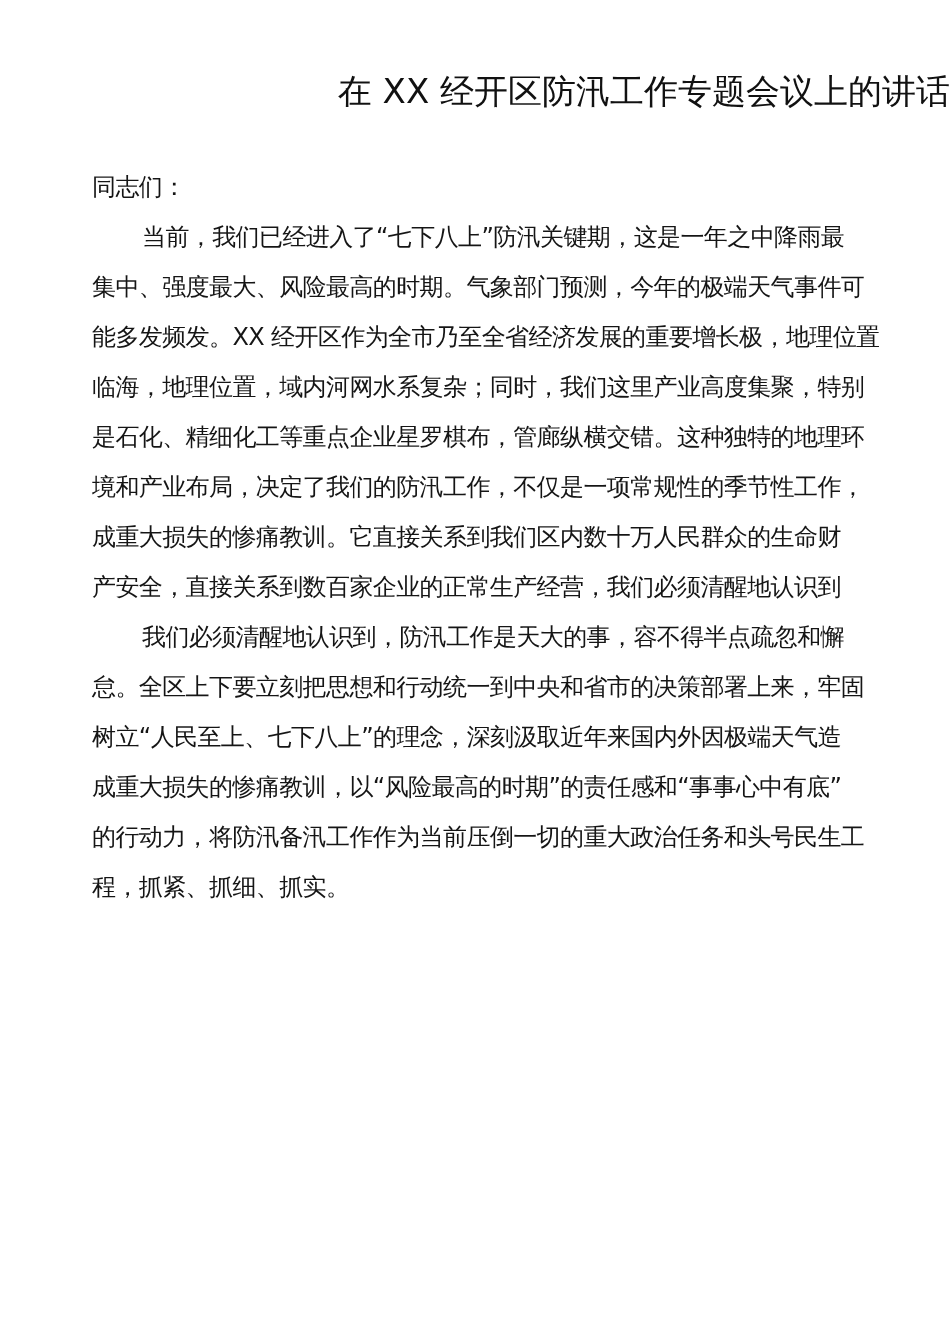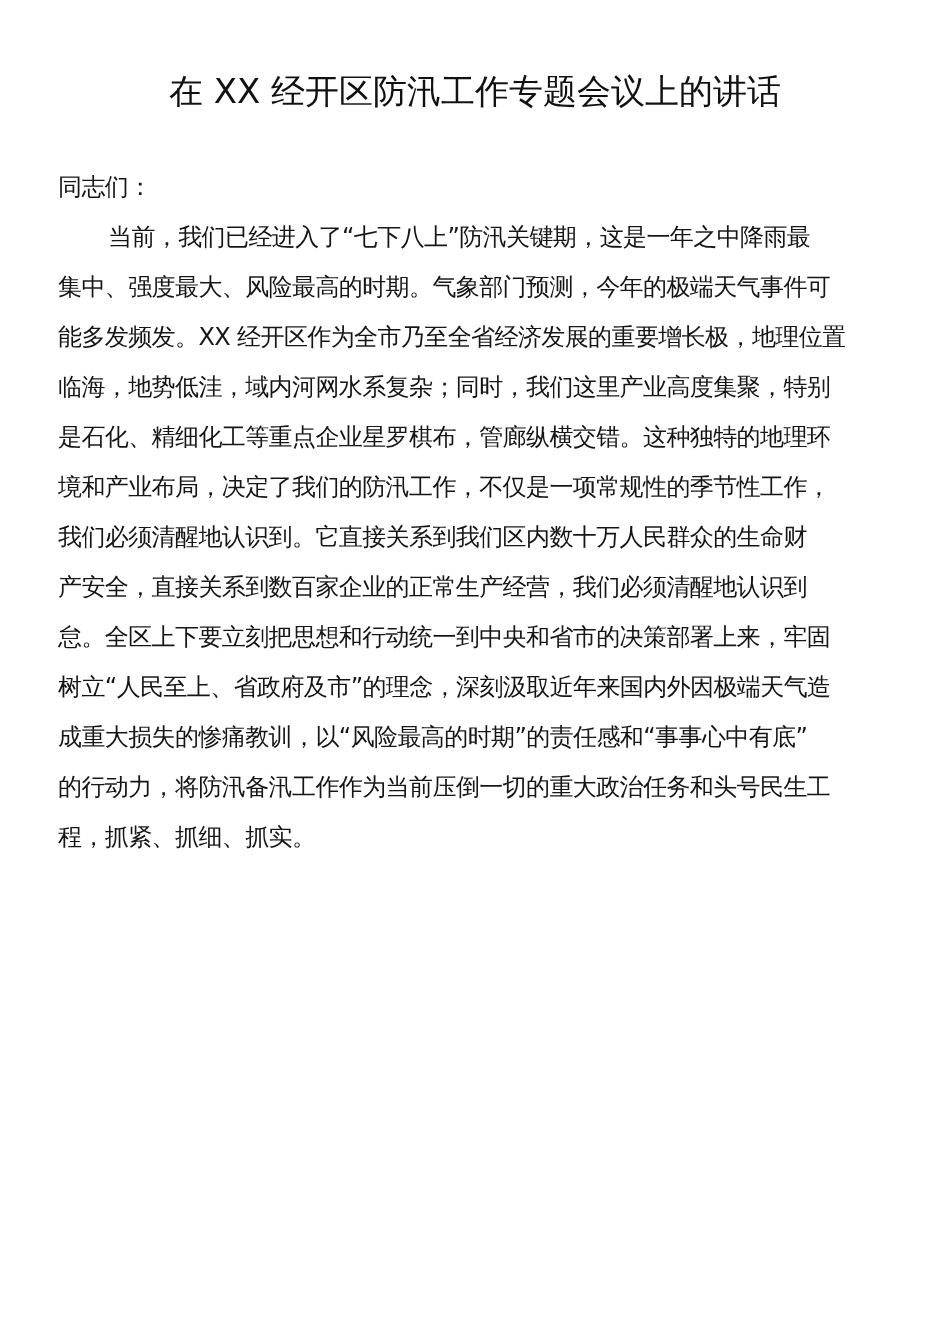--- a/index.html
+++ b/index.html
@@ -1,44 +1,45 @@
 <!DOCTYPE html>
 <html><head>
   <meta charset="utf-8">
   <style>
     html, body { margin: 0; padding: 0; background: #ffffff; }
     body { width: 950px; height: 1344px; position: relative; overflow: hidden;
            font-family: "DejaVu Sans", "Liberation Sans", sans-serif; color: #111111; }
-    .title { position: absolute; top: 66px; left: 0; width: 950px; text-align: center;
+    .title { position: absolute; top: 66px; left: 0; width: 950px; text-align: right;
              font-size: 34px; line-height: 50px; letter-spacing: 0px; color: #111; }
     .body { position: absolute; top: 162px; left: 58px; width: 840px; }
     .line { display: block; height: 50px; line-height: 50px; font-size: 24px;
-            white-space: nowrap; letter-spacing: -0.6px; color: #151515; }
+            white-space: nowrap; letter-spacing: -0.6px; color: #151515; margin-left: 34px; }
     .indent { padding-left: 50px; }
   </style>
 </head>
 <body>
 
 <div class="title">在 XX 经开区防汛工作专题会议上的讲话</div>
 
 <div class="body">
   <span class="line">同志们：</span>
 
 
   <div>
     <span class="line indent">当前，我们已经进入了“七下八上”防汛关键期，这是一年之中降雨最</span>
     <span class="line">集中、强度最大、风险最高的时期。气象部门预测，今年的极端天气事件可</span>
     <span class="line">能多发频发。XX 经开区作为全市乃至全省经济发展的重要增长极，地理位置</span>
-    <span class="line">临海，地势低洼，域内河网水系复杂；同时，我们这里产业高度集聚，特别</span>
+    <span class="line">临海，地理位置，域内河网水系复杂；同时，我们这里产业高度集聚，特别</span>
     <span class="line">是石化、精细化工等重点企业星罗棋布，管廊纵横交错。这种独特的地理环</span>
     <span class="line">境和产业布局，决定了我们的防汛工作，不仅是一项常规性的季节性工作，</span>
-    <span class="line">我们必须清醒地认识到。它直接关系到我们区内数十万人民群众的生命财</span>
+    <span class="line">成重大损失的惨痛教训。它直接关系到我们区内数十万人民群众的生命财</span>
     <span class="line">产安全，直接关系到数百家企业的正常生产经营，我们必须清醒地认识到</span>
   </div>
 
   <div>
+    <span class="line indent">我们必须清醒地认识到，防汛工作是天大的事，容不得半点疏忽和懈</span>
     <span class="line">怠。全区上下要立刻把思想和行动统一到中央和省市的决策部署上来，牢固</span>
-    <span class="line">树立“人民至上、省政府及市”的理念，深刻汲取近年来国内外因极端天气造</span>
+    <span class="line">树立“人民至上、七下八上”的理念，深刻汲取近年来国内外因极端天气造</span>
     <span class="line">成重大损失的惨痛教训，以“风险最高的时期”的责任感和“事事心中有底”</span>
     <span class="line">的行动力，将防汛备汛工作作为当前压倒一切的重大政治任务和头号民生工</span>
     <span class="line">程，抓紧、抓细、抓实。</span>
   </div>
 </div>
 
 </body></html>

